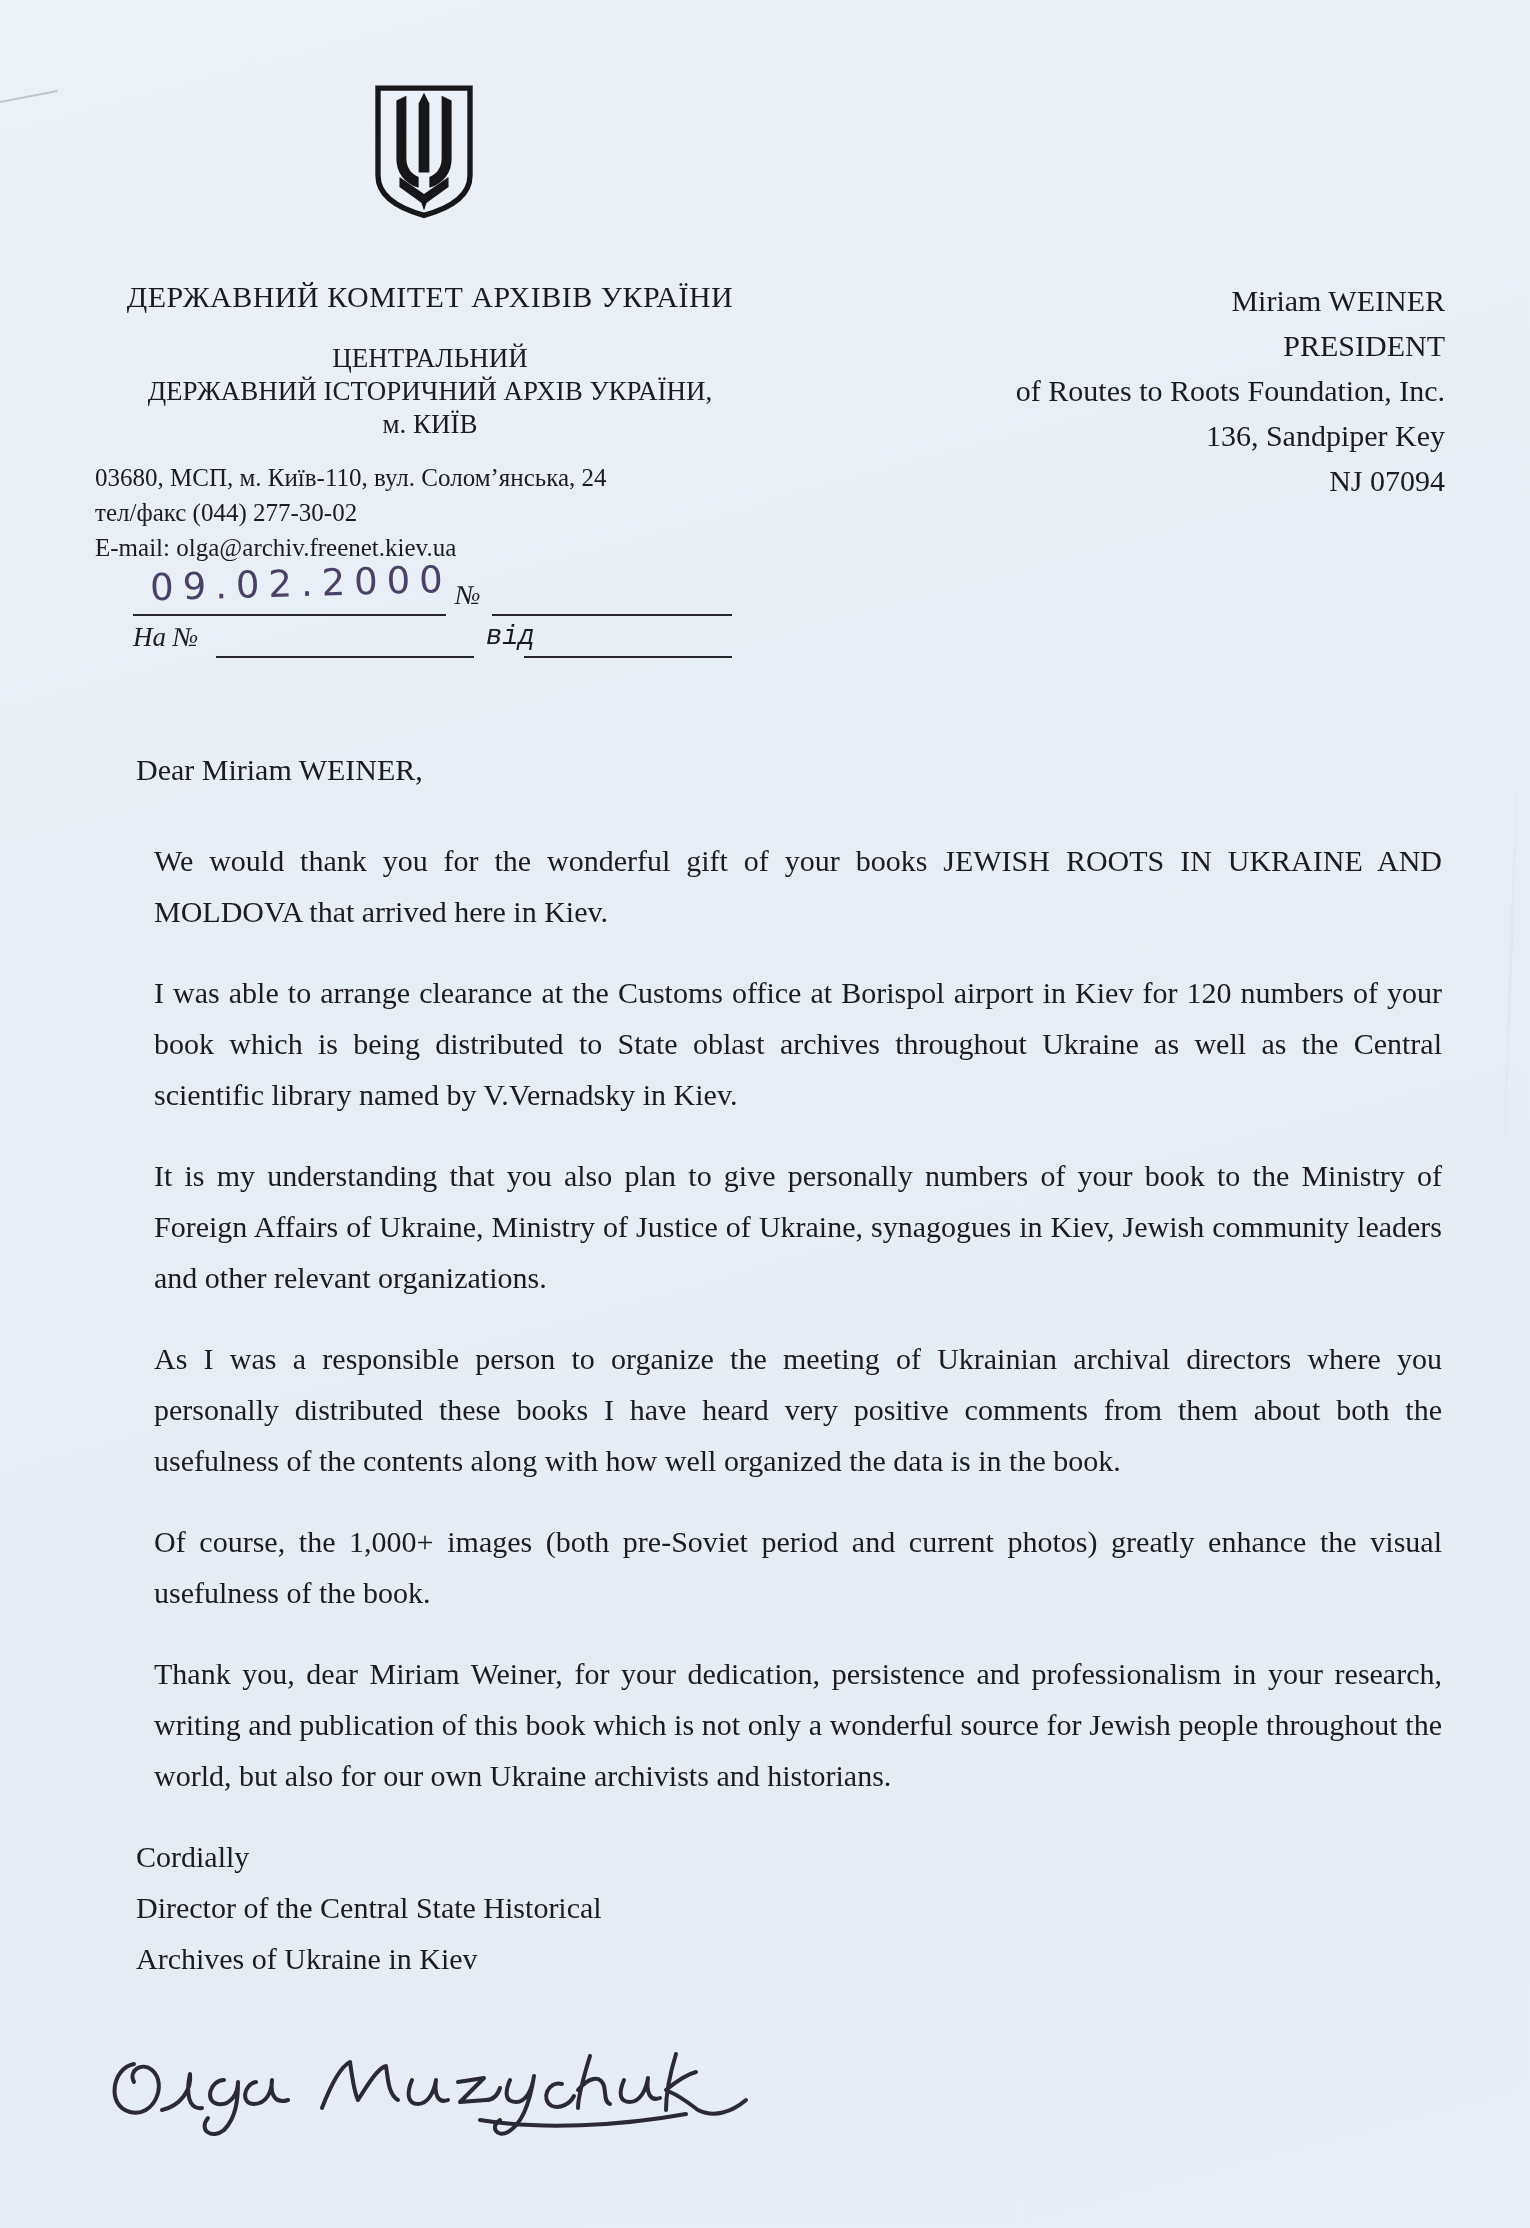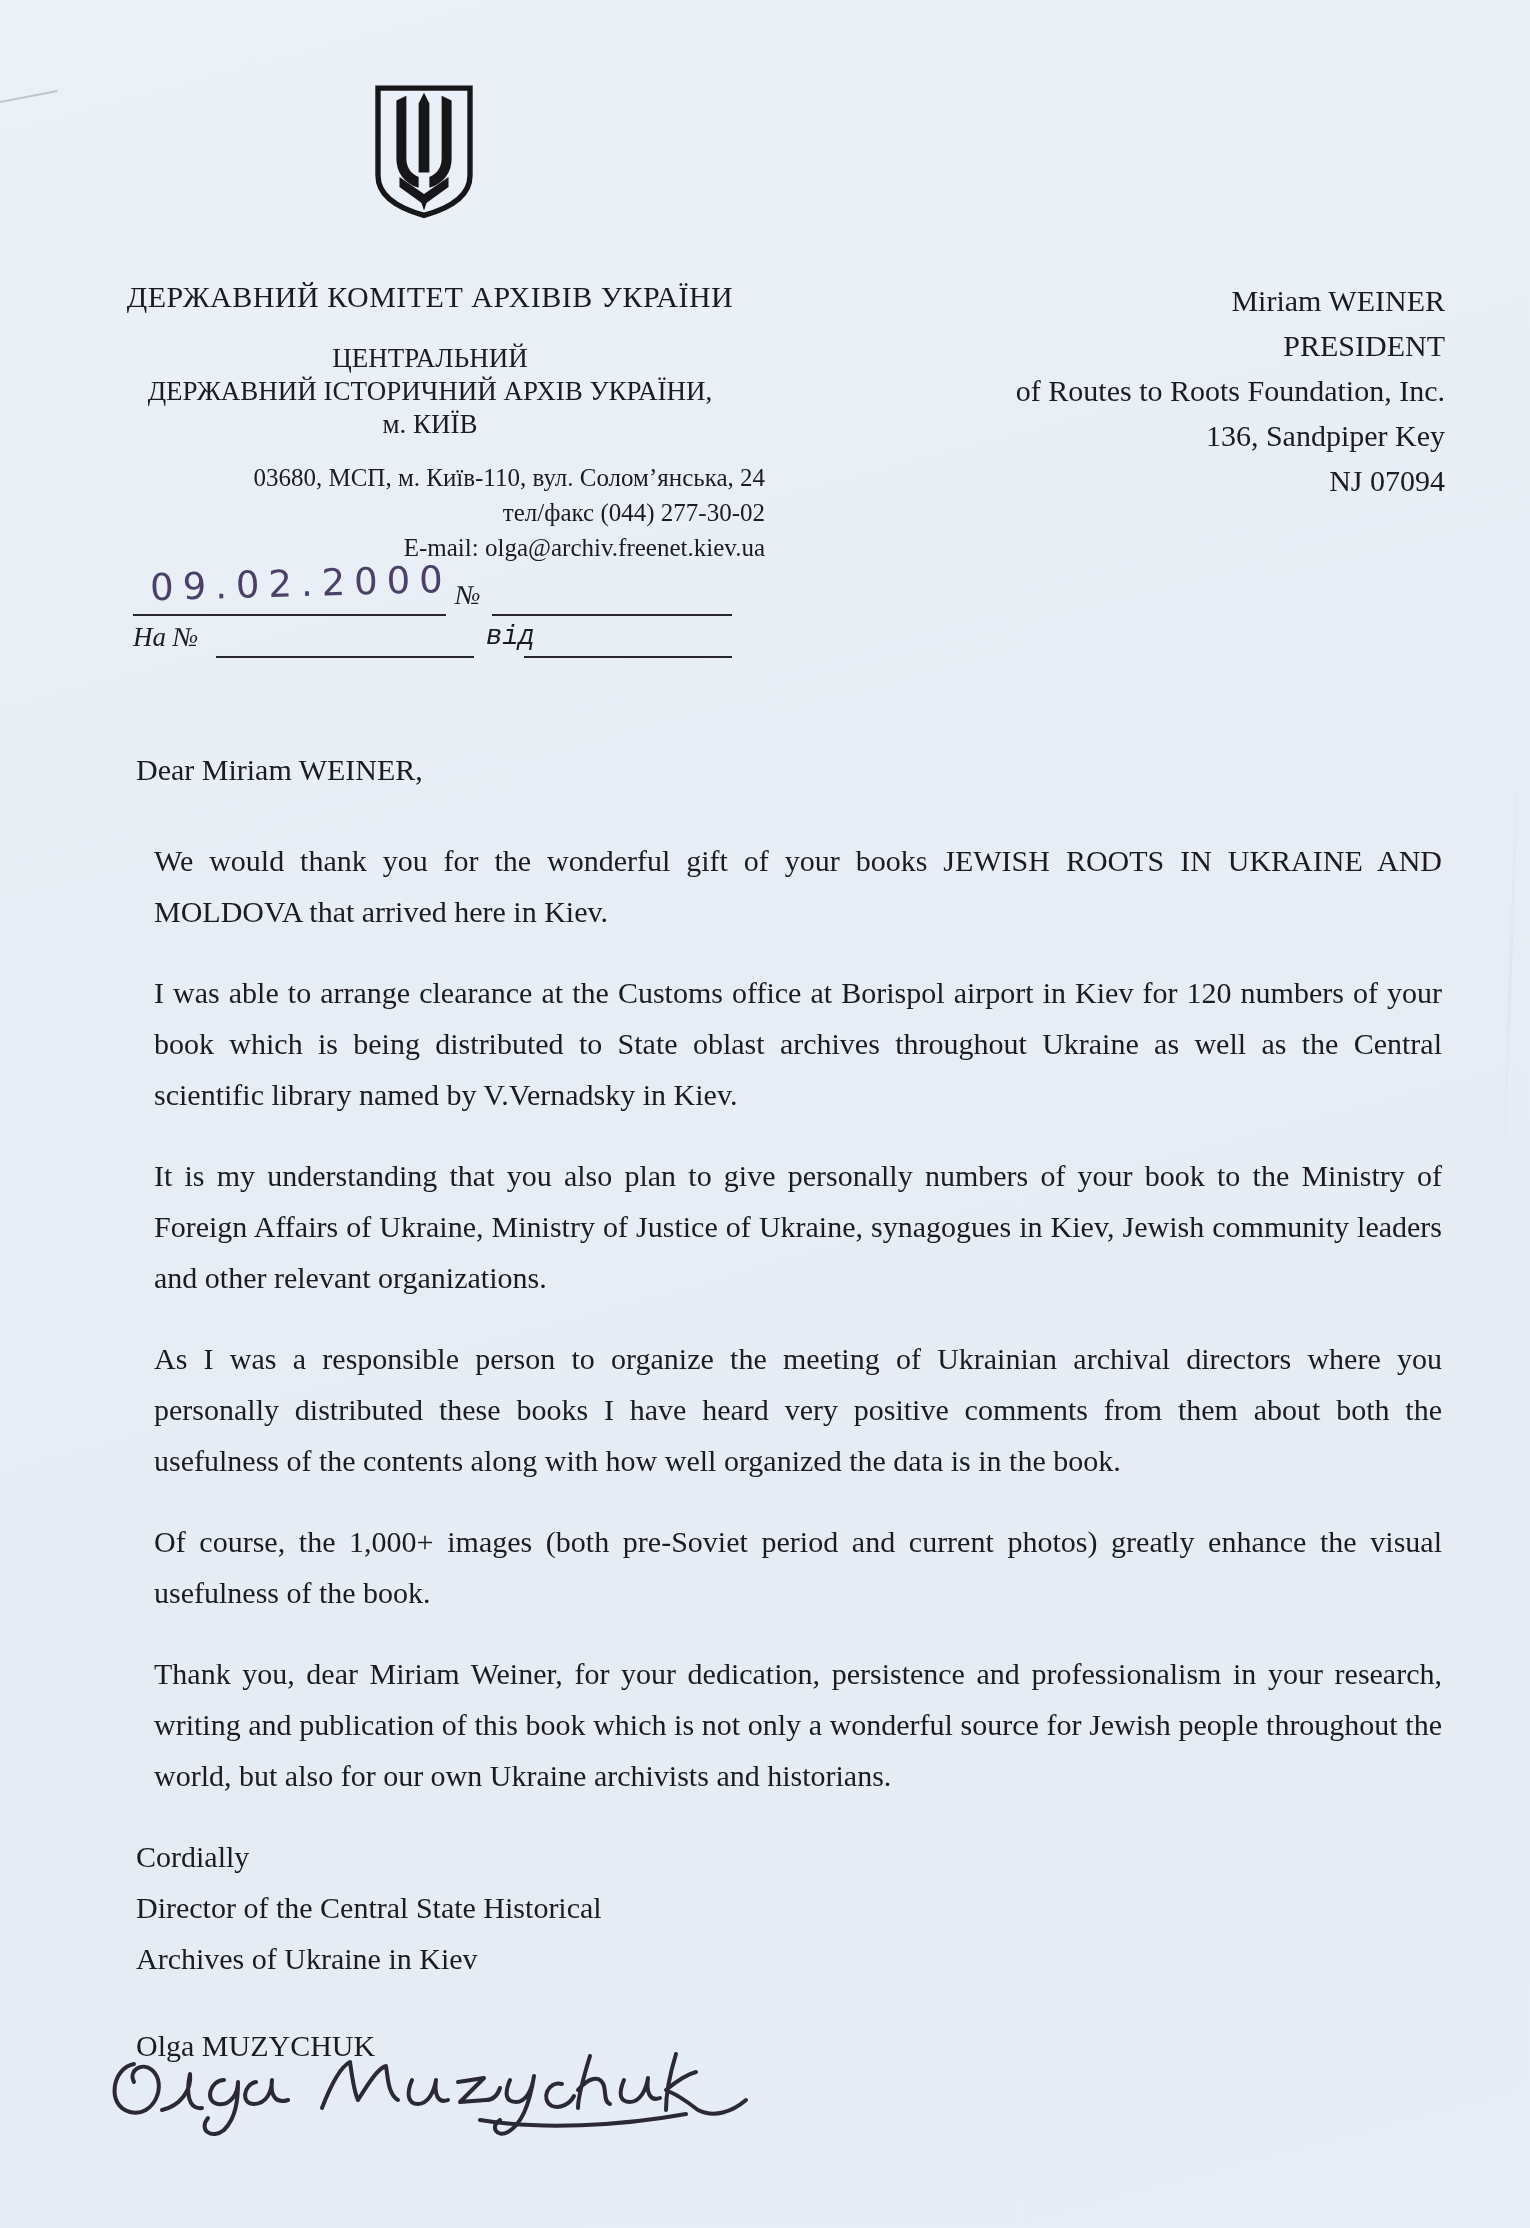--- a/index.html
+++ b/index.html
@@ -20,21 +20,21 @@
   .emblem{position:absolute;left:370px;top:82px;width:108px;height:138px;}
   .lh-committee{
     position:absolute;left:95px;top:264px;width:670px;text-align:center;
     font-weight:normal;font-size:30px;line-height:34px;letter-spacing:.5px;margin-top:16px;
   }
   .lh-org{
     position:absolute;left:95px;top:342px;width:670px;text-align:center;
     font-weight:normal;font-size:27px;line-height:33px;
   }
   .lh-contact{
-    position:absolute;left:95px;top:460px;width:670px;text-align:right;
+    position:absolute;left:95px;top:460px;width:670px;text-align:left;
     font-size:25px;line-height:35px;
   }
   .date-script{
     position:absolute;left:150px;top:562px;
     font-family:"DejaVu Sans", sans-serif;font-size:37px;color:#4b4168;
     letter-spacing:9px;transform:rotate(-1.6deg);white-space:nowrap;
   }
   .rule{position:absolute;height:0;border-bottom:2px solid #26262b;}
   .rule1a{left:133px;top:614px;width:313px;}
   .rule1b{left:492px;top:614px;width:240px;}
@@ -118,21 +118,20 @@
   <p>I was able to arrange clearance at the Customs office at Borispol airport in Kiev for 120 numbers of your book which is being distributed to State oblast archives throughout Ukraine as well as the Central scientific library named by V.Vernadsky in Kiev.</p>
   <p>It is my understanding that you also plan to give personally numbers of your book to the Ministry of Foreign Affairs of Ukraine, Ministry of Justice of Ukraine, synagogues in Kiev, Jewish community leaders and other relevant organizations.</p>
   <p>As I was a responsible person to organize the meeting of Ukrainian archival directors where you personally distributed these books I have heard very positive comments from them about both the usefulness of the contents along with how well organized the data is in the book.</p>
   <p>Of course, the 1,000+ images (both pre-Soviet period and current photos) greatly enhance the visual usefulness of the book.</p>
   <p>Thank you, dear Miriam Weiner, for your dedication, persistence and professionalism in your research, writing and publication of this book which is not only a wonderful source for Jewish people throughout the world, but also for our own Ukraine archivists and historians.</p>
 
   <div class="closing">
     <div>Cordially</div>
     <div>Director of the Central State Historical</div>
     <div>Archives of Ukraine in Kiev</div>
-    <div class="typed-name">Olga MUZYCHUK</div>
   </div>
 </div>
 
 <div class="signature">
   <svg width="650" height="125" viewBox="0 0 650 125" xmlns="http://www.w3.org/2000/svg">
     <g fill="none" stroke="#2b2838" stroke-width="4" stroke-linecap="round" stroke-linejoin="round">
 
       <path d="M34 44 C12 48 6 86 30 92 C54 98 68 64 52 50 C42 42 28 50 34 62"></path>
       <path d="M62 90 C80 86 92 70 90 54 C86 72 88 90 102 88"></path>
       <path d="M124 60 C110 60 104 82 118 84 C130 86 138 74 138 62 C138 80 136 98 124 110 C112 120 98 110 108 98"></path>

